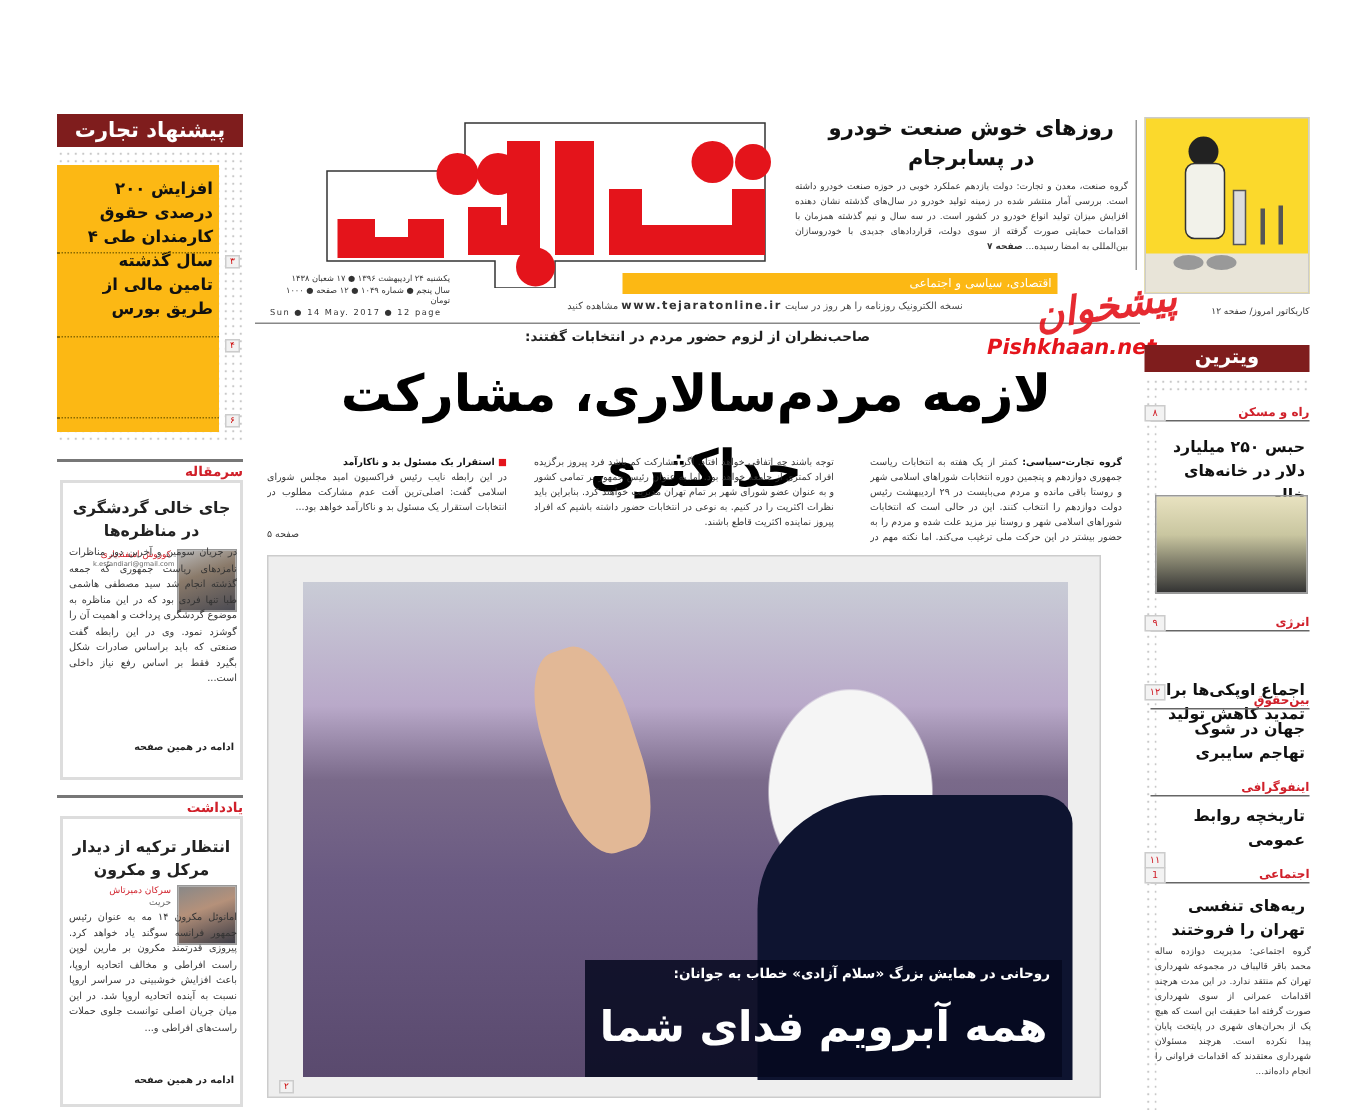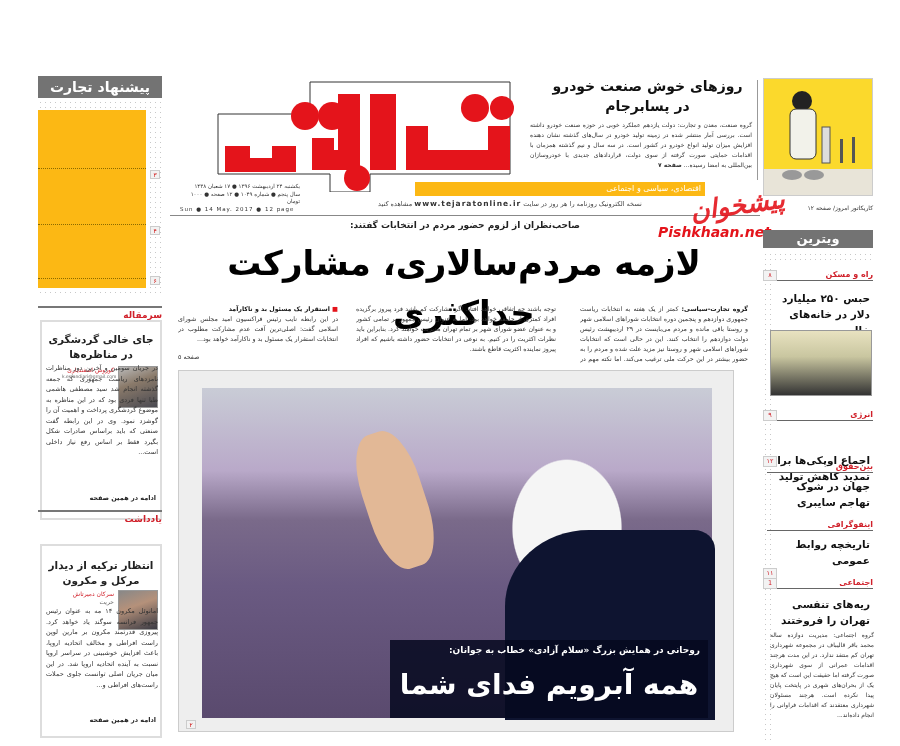--- a/index.html
+++ b/index.html
@@ -1,19 +1,19 @@
 <!DOCTYPE html>
 <html><head>
 <meta charset="utf-8">
 <style>
   * { box-sizing: border-box; margin: 0; padding: 0; }
   body { width: 900px; height: 746px; background: #fff; font-family: "DejaVu Sans", sans-serif; position: relative; overflow: hidden; direction: rtl; }
   .abs { position: absolute; }
   .dots { background-image: radial-gradient(#c8c8c8 0.8px, transparent 1px); background-size: 5px 5px; }
-  .red-banner { background: #737373; color: #fff; font-weight: bold; text-align: center; }
+  .red-banner { background: #7f1d1d; color: #fff; font-weight: bold; text-align: center; }
   #suggest-header { left: 38px; top: 76px; width: 124px; height: 22px; font-size: 14px; line-height: 22px; }
   #suggest-box { left: 38px; top: 110px; width: 108px; height: 178px; background: #fcb814; }
   .suggest-item { position: absolute; right: 4px; width: 100px; text-align: right; font-size: 11px; font-weight: bold; line-height: 16px; color: #111; }
   .suggest-sep { position: absolute; left: 0; right: 0; border-top: 1px dotted #8a6a00; }
   .pg-tag { position: absolute; width: 10px; height: 9px; border: 1px solid #ccc; background: #f2f2f2; font-size: 6px; line-height: 7px; text-align: center; color: #c00; }
 
   .col-section-head { position: absolute; font-size: 9px; color: #d0202a; font-weight: bold; text-align: right; border-top: 2px solid #777; padding-top: 2px; }
   .op-box { position: absolute; border: 2px solid #ddd; background: #fff; }
   .op-title { position: absolute; font-size: 10.5px; font-weight: bold; text-align: center; line-height: 15px; color: #222; }
   .op-author { position: absolute; font-size: 6px; color: #d0202a; text-align: right; }
@@ -65,38 +65,40 @@
   .vitrin-title { position: absolute; right: 30px; width: 104px; font-size: 10.5px; font-weight: bold; text-align: right; line-height: 16px; color: #111; }
   #vitrin-photo { left: 770px; top: 330px; width: 102px; height: 66px; background: linear-gradient(180deg,#e8e2c0 0%,#c9c6a0 40%,#333 100%); border: 1px solid #999; }
   #vitrin-text { left: 770px; top: 618px; width: 104px; font-size: 6px; line-height: 10px; color: #333; text-align: justify; }
 </style>
 </head>
 <body>
 
 <div class="abs dots" style="left:38px;top:100px;width:124px;height:196px;"></div>
 <div class="abs red-banner" id="suggest-header">پیشنهاد تجارت</div>
 <div class="abs" id="suggest-box">
+  <div class="suggest-item" style="top:8px;">افزایش ۲۰۰ درصدی حقوق کارمندان طی ۴ سال گذشته</div>
   <div class="suggest-sep" style="top:58px;"></div>
+  <div class="suggest-item" style="top:72px;">تامین مالی از طریق بورس</div>
   <div class="suggest-sep" style="top:114px;"></div>
   <div class="suggest-sep" style="top:168px;"></div>
 </div>
 <div class="pg-tag" style="left:150px;top:170px;">۳</div>
 <div class="pg-tag" style="left:150px;top:226px;">۴</div>
 <div class="pg-tag" style="left:150px;top:276px;">۶</div>
 
 <div class="col-section-head" style="left:38px;top:306px;width:124px;">سرمقاله</div>
 <div class="op-box" style="left:40px;top:320px;width:122px;height:200px;"></div>
 <div class="op-title" style="left:44px;top:332px;width:114px;">جای خالی گردشگری در مناظره‌ها</div>
 <div class="portrait" style="left:118px;top:366px;width:40px;height:42px;"></div>
 <div class="op-author" style="left:62px;top:366px;width:52px;">کوروش اسفندیاری</div>
 <div class="op-author" style="left:62px;top:374px;width:52px;color:#666;font-size:4.5px;direction:ltr;">k.esfandiari@gmail.com</div>
 <div class="op-text" style="left:46px;top:363px;width:112px;height:110px;overflow:hidden;">در جریان سومین و آخرین دور مناظرات نامزدهای ریاست جمهوری که جمعه گذشته انجام شد سید مصطفی هاشمی طبا تنها فردی بود که در این مناظره به موضوع گردشگری پرداخت و اهمیت آن را گوشزد نمود. وی در این رابطه گفت صنعتی که باید براساس صادرات شکل بگیرد فقط بر اساس رفع نیاز داخلی است...</div>
 <div class="op-more" style="left:60px;top:494px;width:96px;text-align:right;">ادامه در همین صفحه</div>
 
-<div class="col-section-head" style="left:38px;top:510px;width:124px;">یادداشت</div>
+<div class="col-section-head" style="left:38px;top:530px;width:124px;">یادداشت</div>
 <div class="op-box" style="left:40px;top:544px;width:122px;height:194px;"></div>
 <div class="op-title" style="left:44px;top:558px;width:114px;">انتظار ترکیه از دیدار مرکل و مکرون</div>
 <div class="portrait" style="left:118px;top:590px;width:40px;height:40px;background:linear-gradient(160deg,#888 0%,#b5917a 40%,#3a3a44 100%);"></div>
 <div class="op-author" style="left:62px;top:590px;width:52px;">سرکان دمیرتاش</div>
 <div class="op-author" style="left:62px;top:598px;width:52px;color:#666;">حریت</div>
 <div class="op-text" style="left:46px;top:606px;width:112px;height:106px;overflow:hidden;">امانوئل مکرون ۱۴ مه به عنوان رئیس جمهور فرانسه سوگند یاد خواهد کرد. پیروزی قدرتمند مکرون بر مارین لوپن راست افراطی و مخالف اتحادیه اروپا، باعث افزایش خوشبینی در سراسر اروپا نسبت به آینده اتحادیه اروپا شد. در این میان جریان اصلی توانست جلوی حملات راست‌های افراطی و...</div>
 <div class="op-more" style="left:60px;top:716px;width:96px;text-align:right;">ادامه در همین صفحه</div>
 
 <svg class="abs" id="logo" viewBox="0 0 306 118">
   <path d="M8,40 L8,100 L120,100 L120,118 L160,118 L160,100 L300,100 L300,8 L100,8 L100,40 Z" fill="#fff" stroke="#333" stroke-width="1"></path>

